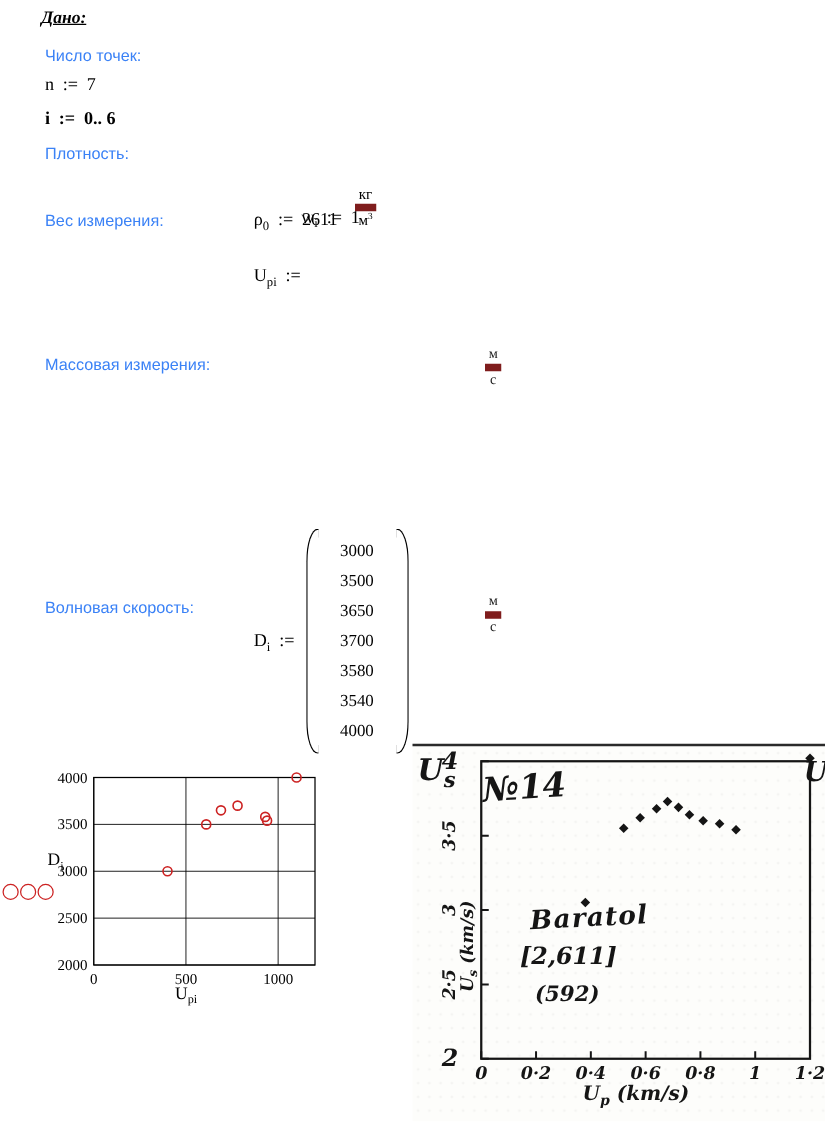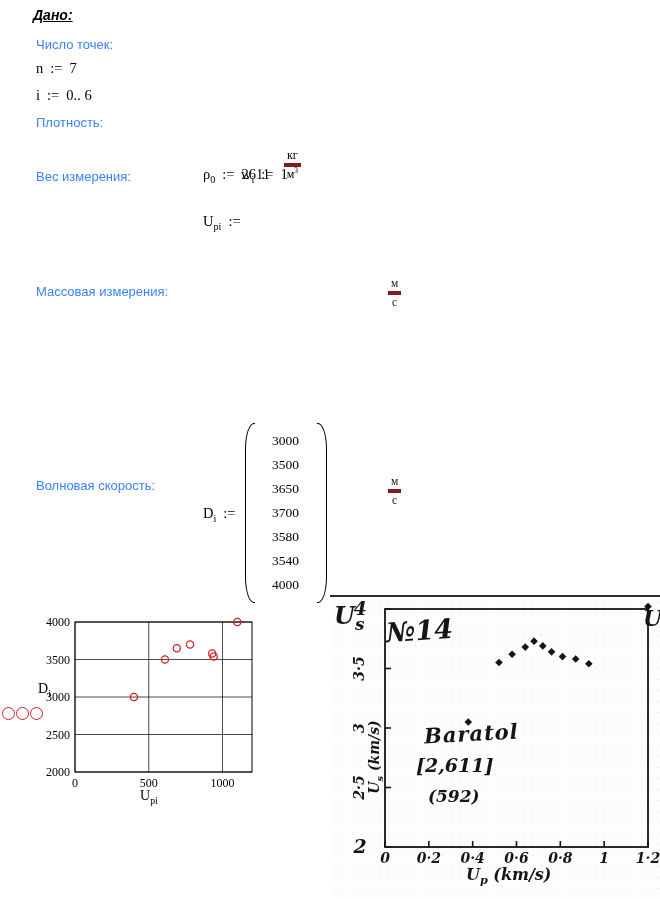--- a/index.html
+++ b/index.html
@@ -9,37 +9,37 @@
   .txt{font-size:13px;color:#3b82f6;}
   .heading{font-weight:bold;font-style:italic;text-decoration:underline;font-size:14px;color:#000;}
   .math{font-family:"Liberation Serif",serif;font-size:14.5px;color:#000;}
   .math .op{margin:0 7px;}
   sub{font-size:70%;line-height:0;}
   sup{font-size:62%;line-height:0;}
   .row{display:flex;align-items:flex-end;margin-top:45px;}
   
   .frac{display:inline-flex;flex-direction:column;align-items:center;line-height:1.1;
         font-family:"Liberation Serif",serif;}
-  .frac .num{border-bottom:4px solid #7f1d1d;padding:0 3px 1px;}
+  .frac .num{border-bottom:6px solid #7f1d1d;padding:0 3px 1px;}
   .frac .den{padding-top:1px;}
   .unit-rho{font-size:12px;margin-left:14px;position:relative;top:-2px;}
   .unit-small{font-size:11.5px;}
   
   .vecrow{display:flex;align-items:center;}
   .vector{display:inline-flex;align-items:stretch;margin-left:2px;}
   .paren{width:9px;}
   .pl{border:1.4px solid #000;border-right:none;border-radius:9px 0 0 9px / 26px 0 0 26px;}
   .pr{border:1.4px solid #000;border-left:none;border-radius:0 9px 9px 0 / 0 26px 26px 0;}
   .vals{display:flex;flex-direction:column;padding:6px 9px;}
   .vec-val{height:24px;line-height:24px;text-align:center;min-width:44px;font-size:13.5px;}
   
-  #given{left:33px;top:7px;}
+  #given{left:33px;top:7px;font-family:Liberation Serif, serif;}
   #lbl-points{left:36px;top:37px;}
   #def-n{left:36px;top:60px;}
-  #def-i{left:36px;top:87px;}
+  #def-i{left:36px;top:87px;font-weight:bold;}
   #lbl-density{left:36px;top:115px;}
   #def-rho{left:203px;top:106px;}
   #lbl-weight{left:36px;top:169px;}
   #def-w{left:205px;top:166px;margin-left:36px;}
   #lbl-mass{left:36px;top:284px;}
   #def-up{left:203px;top:213px;}
   #unit-up{left:388px;top:277px;}
   #lbl-wave{left:36px;top:478px;}
   #def-d{left:203px;top:423px;}
   #unit-d{left:388px;top:475px;}

